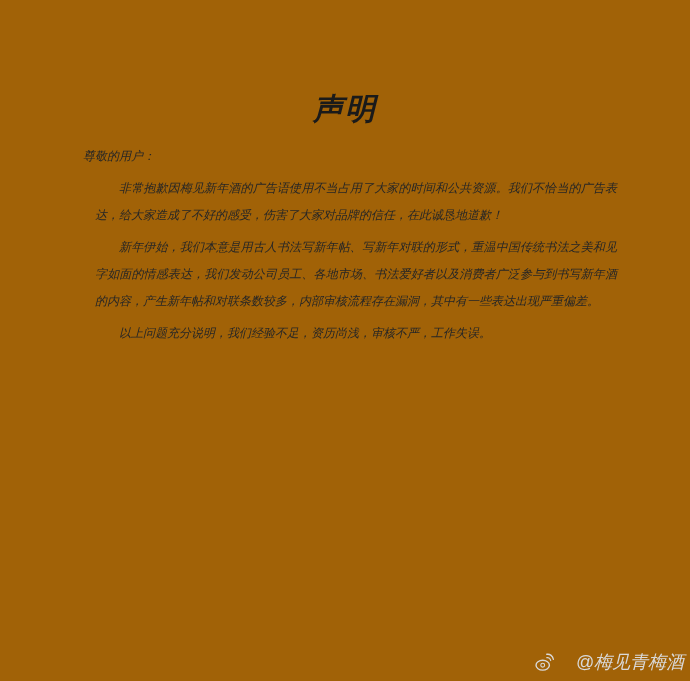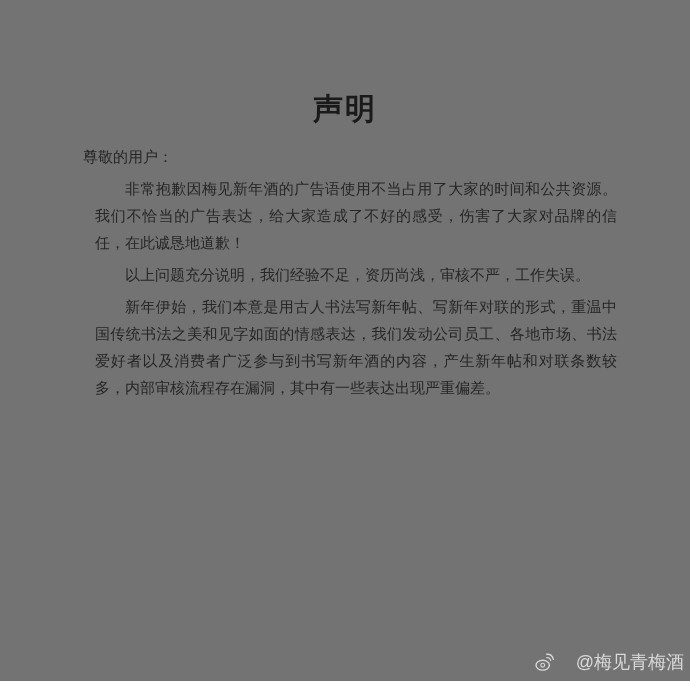--- a/index.html
+++ b/index.html
@@ -7,35 +7,36 @@
     width: 690px;
     height: 681px;
     background: #ffffff;
     font-family: "Liberation Sans", "DejaVu Sans", sans-serif;
     position: relative;
     overflow: hidden;
   }
   .page {
     position: absolute;
     inset: 0;
-    background: #737373;
+    background: #a16207;
+    font-style: italic;
   }
   .title {
     margin: 0;
     padding-top: 91px;
     text-align: center;
     font-size: 30px;
     line-height: 36px;
     font-weight: 700;
     letter-spacing: 2px;
     color: #1a1a1a;
   }
   .content {
     margin: 16px 73px 0 83px;
-    font-size: 15px;
+    font-size: 12px;
     line-height: 27px;
     color: #262626;
     text-align: justify;
   }
   .salutation {
     margin: 0;
   }
   .para {
     margin: 5px 0 0 12px;
     text-indent: 2em;
@@ -70,23 +71,23 @@
 <div class="page">
 
   <h1 class="title">声明</h1>
 
   <div class="content">
 
     <p class="salutation">尊敬的用户：</p>
 
     <p class="para">非常抱歉因梅见新年酒的广告语使用不当占用了大家的时间和公共资源。我们不恰当的广告表达，给大家造成了不好的感受，伤害了大家对品牌的信任，在此诚恳地道歉！</p>
 
+    <p class="para">新年伊始，我们本意是用古人书法写新年帖、写新年对联的形式，重温中国传统书法之美和见字如面的情感表达，我们发动公司员工、各地市场、书法爱好者以及消费者广泛参与到书写新年酒的内容，产生新年帖和对联条数较多，内部审核流程存在漏洞，其中有一些表达出现严重偏差。</p>
+
     <p class="para">以上问题充分说明，我们经验不足，资历尚浅，审核不严，工作失误。</p>
-
-    <p class="para">新年伊始，我们本意是用古人书法写新年帖、写新年对联的形式，重温中国传统书法之美和见字如面的情感表达，我们发动公司员工、各地市场、书法爱好者以及消费者广泛参与到书写新年酒的内容，产生新年帖和对联条数较多，内部审核流程存在漏洞，其中有一些表达出现严重偏差。</p>
 
 
 
   </div>
 
   <div class="watermark">
     <span>
       <svg viewBox="0 0 24 24" width="22" height="22" fill="none" stroke="#d9d9d9" stroke-width="1.5" stroke-linecap="round">
         <ellipse cx="9.5" cy="15.5" rx="7.3" ry="5.4"></ellipse>
         <circle cx="9.5" cy="15.5" r="2.1" stroke-width="1.2"></circle>

